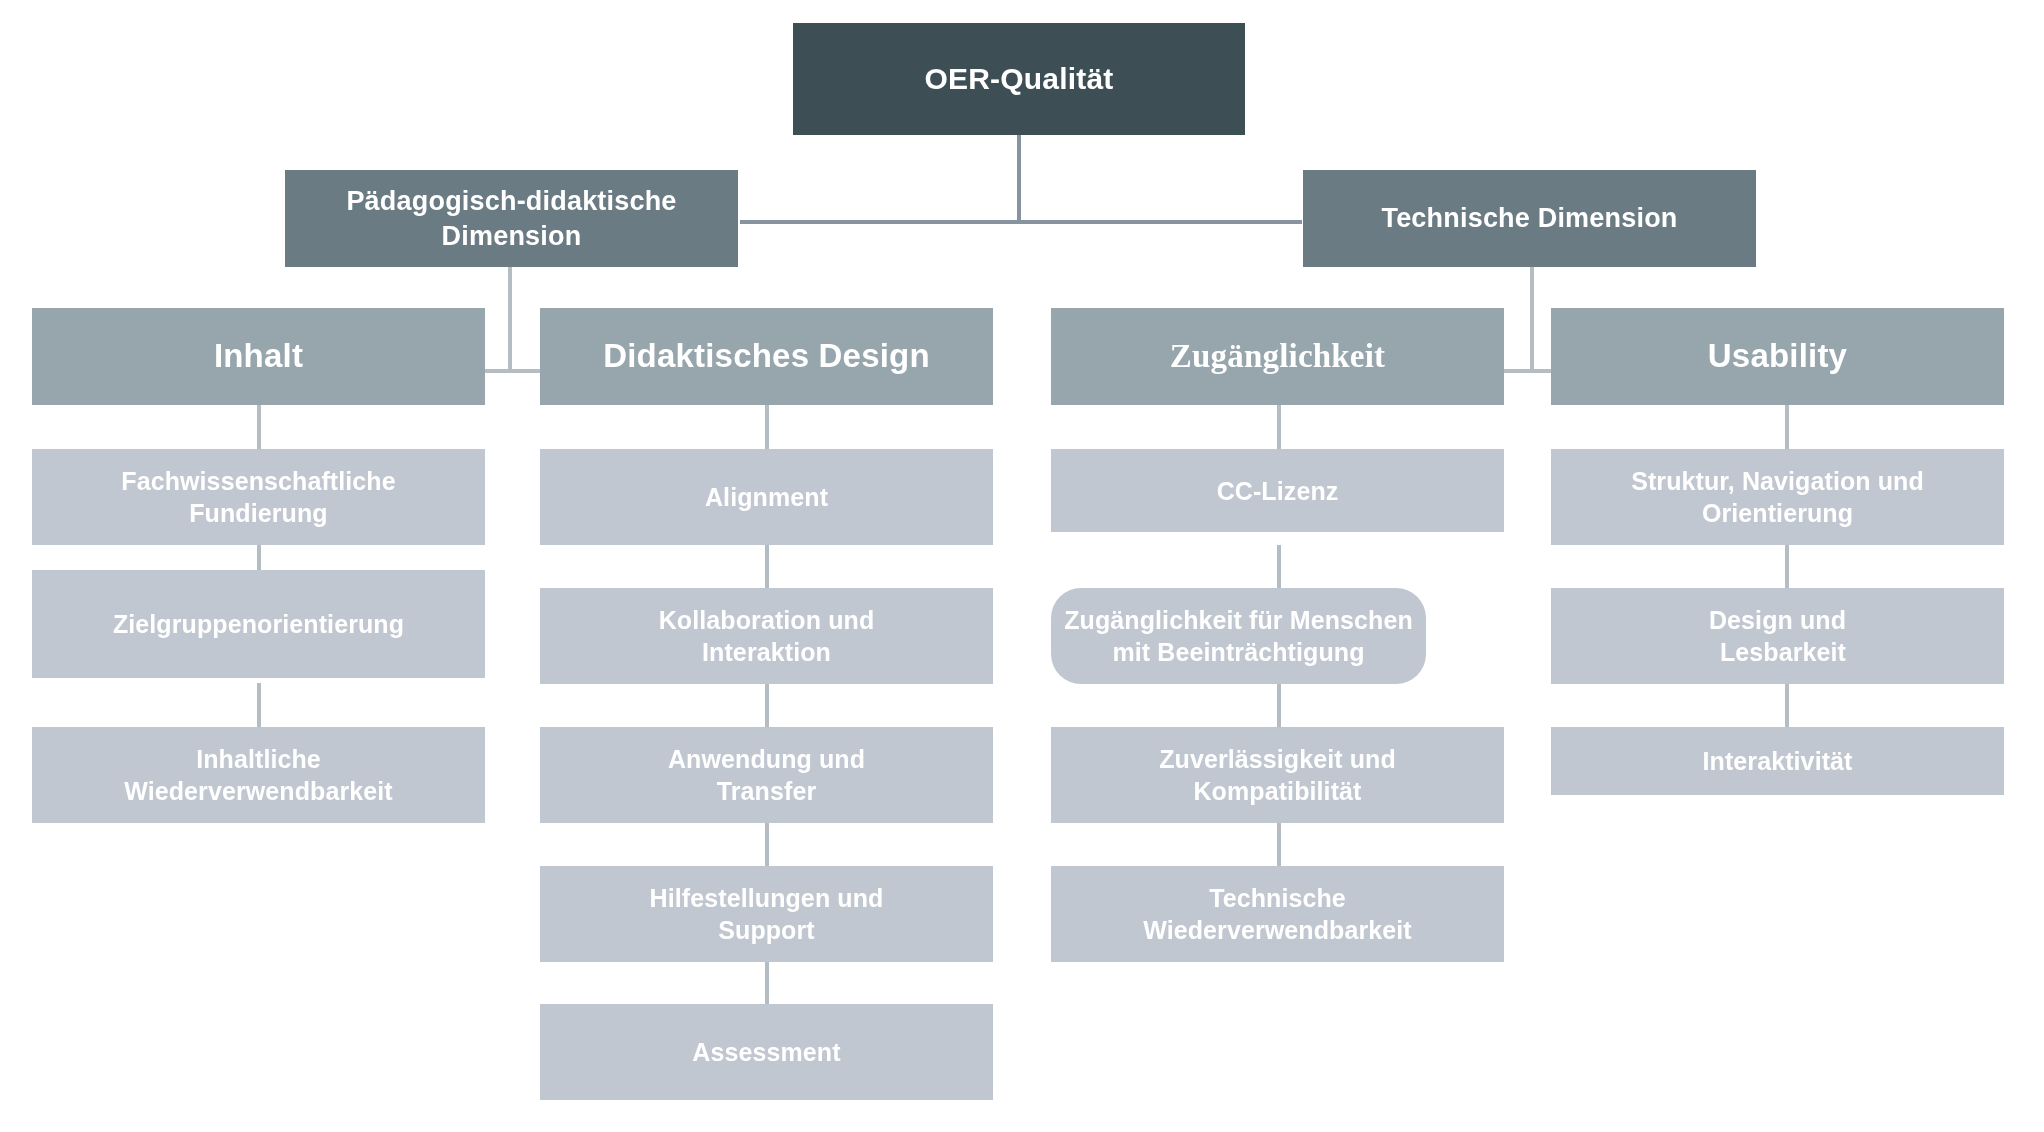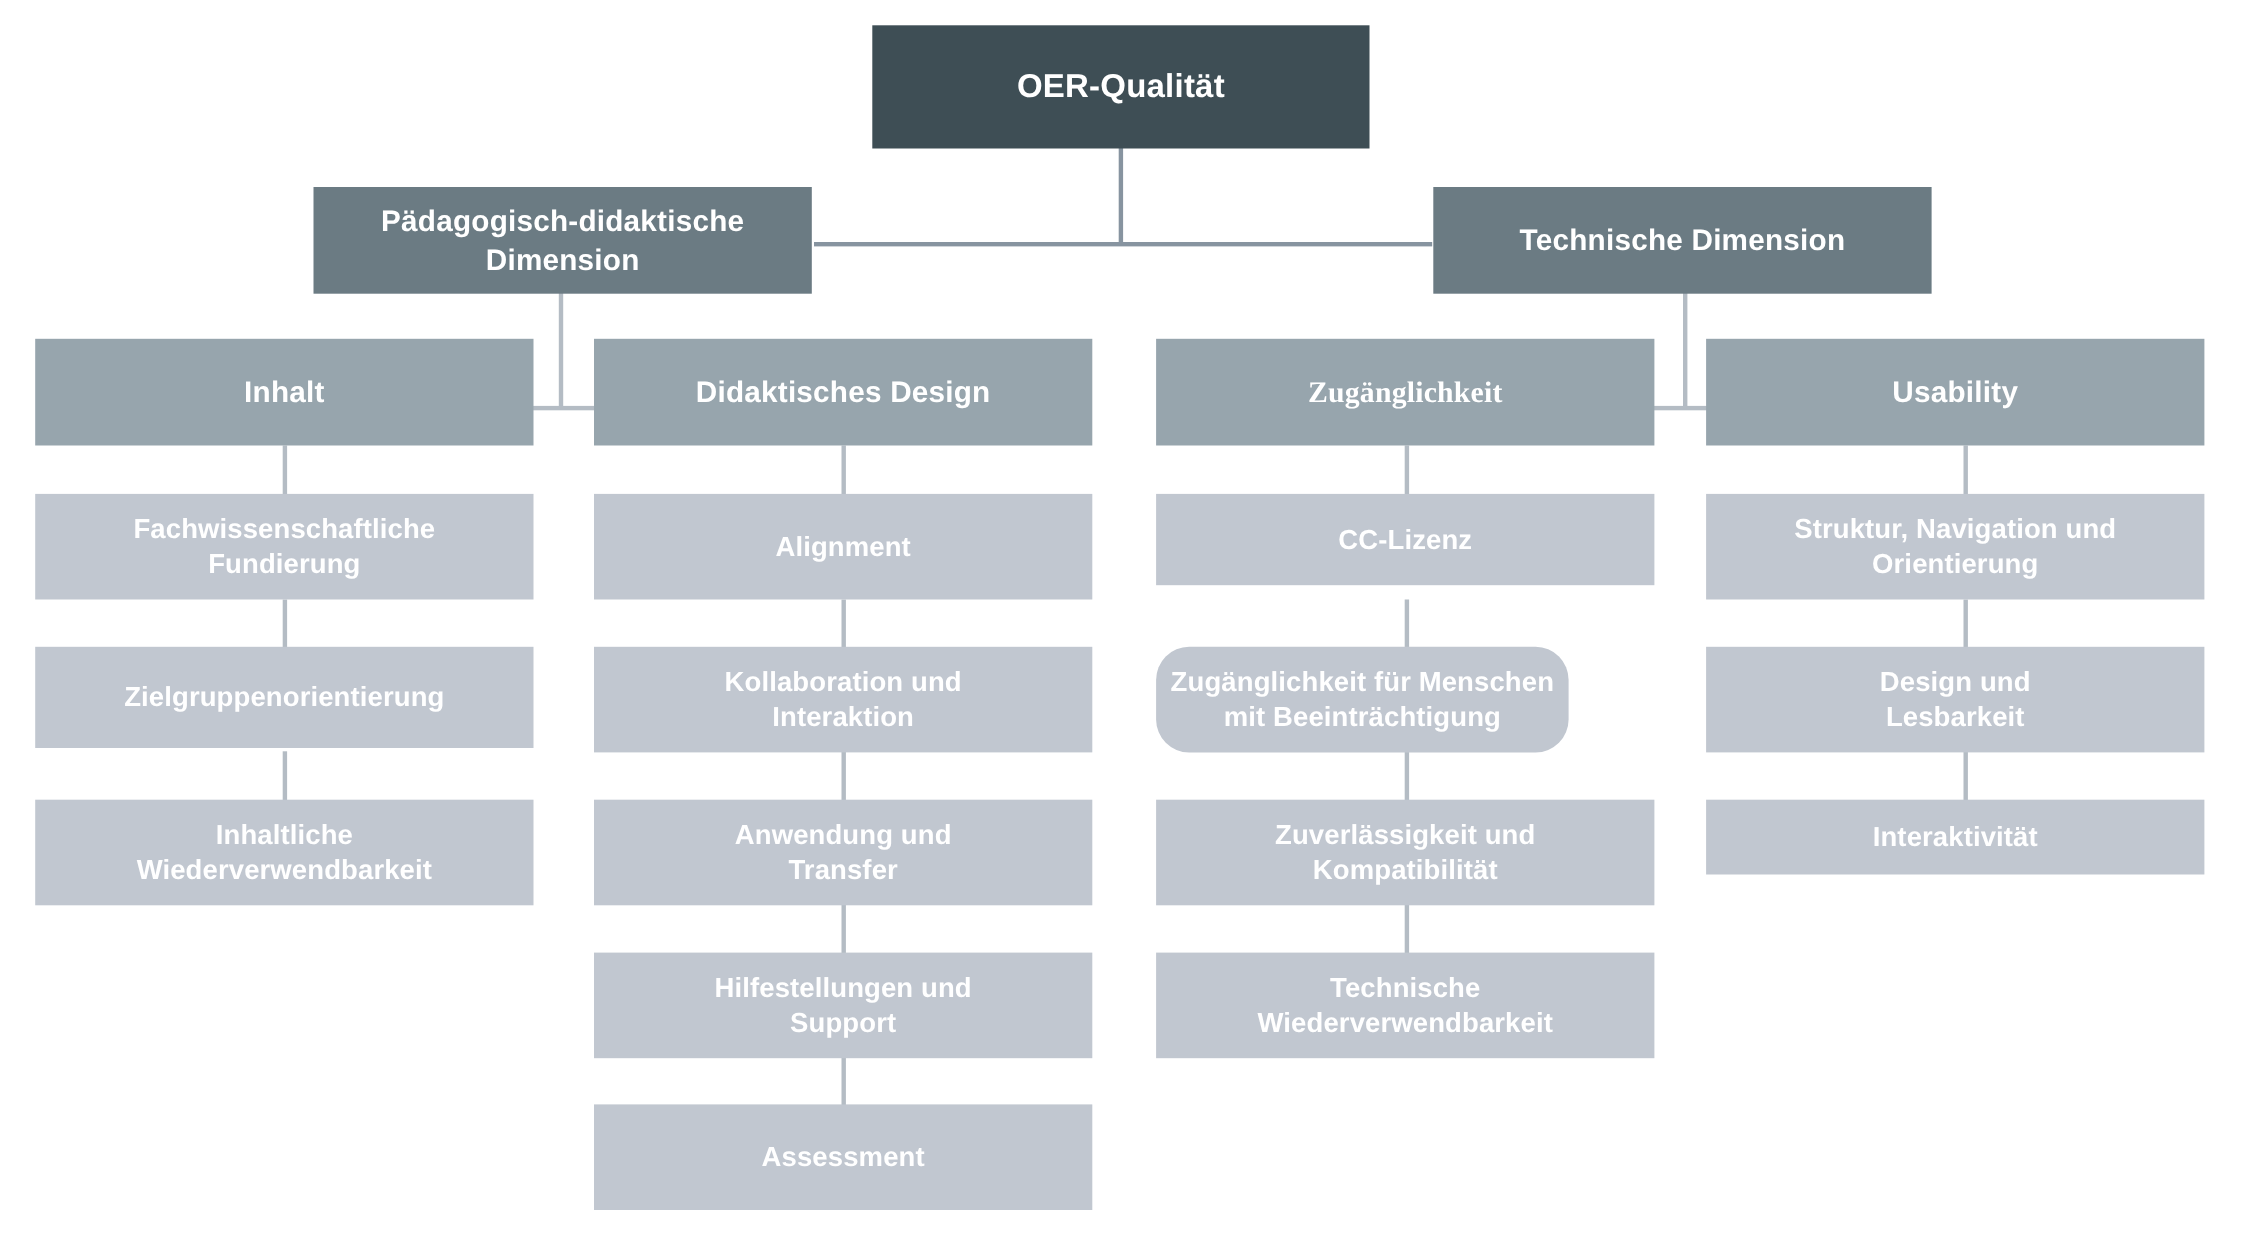--- a/index.html
+++ b/index.html
@@ -35,21 +35,21 @@
     font-size: 30px;
     letter-spacing: 0.2px;
   }
   .node-dim {
     background: #6b7b83;
     font-size: 27px;
     letter-spacing: 0.2px;
   }
   .node-cat {
     background: #97a5ad;
-    font-size: 27px;
+    font-size: 33px;
     letter-spacing: 0.2px;
   }
   .node-leaf {
     background: #c1c7d0;
     font-size: 25px;
     letter-spacing: 0.1px;
   }
   .node .label {
     display: block;
     white-space: pre-line;
@@ -123,21 +123,21 @@
   </div>
 
   <div class="node node-cat" style="left:1551px; top:308px; width:453px; height:97px;">
     <span class="label">Usability</span>
   </div>
 
   <div class="node node-leaf" style="left:32px; top:449px; width:453px; height:96px;">
     <span class="label">Fachwissenschaftliche
 Fundierung</span>
   </div>
-  <div class="node node-leaf" style="left:32px; top:588px; width:453px; height:92px;">
+  <div class="node node-leaf" style="left:32px; top:570px; width:453px; height:108px;">
     <span class="label">Zielgruppenorientierung</span>
   </div>
   <div class="node node-leaf" style="left:32px; top:727px; width:453px; height:96px;">
     <span class="label">Inhaltliche
 Wiederverwendbarkeit</span>
   </div>
 
   <div class="node node-leaf" style="left:540px; top:449px; width:453px; height:96px;">
     <span class="label">Alignment</span>
   </div>
@@ -170,21 +170,21 @@
   </div>
   <div class="node node-leaf" style="left:1051px; top:866px; width:453px; height:96px;">
     <span class="label">Technische
 Wiederverwendbarkeit</span>
   </div>
 
   <div class="node node-leaf" style="left:1551px; top:449px; width:453px; height:96px;">
     <span class="label">Struktur, Navigation und
 Orientierung</span>
   </div>
-  <div class="node node-leaf" style="left:1551px; top:588px; width:453px; height:96px;">
+  <div class="node node-leaf" style="left:1551px; top:588px; width:453px; height:96px;text-align:right;">
     <span class="label">Design und
 Lesbarkeit</span>
   </div>
   <div class="node node-leaf" style="left:1551px; top:727px; width:453px; height:68px;">
     <span class="label">Interaktivität</span>
   </div>
 
 </div>
 
 </body></html>

